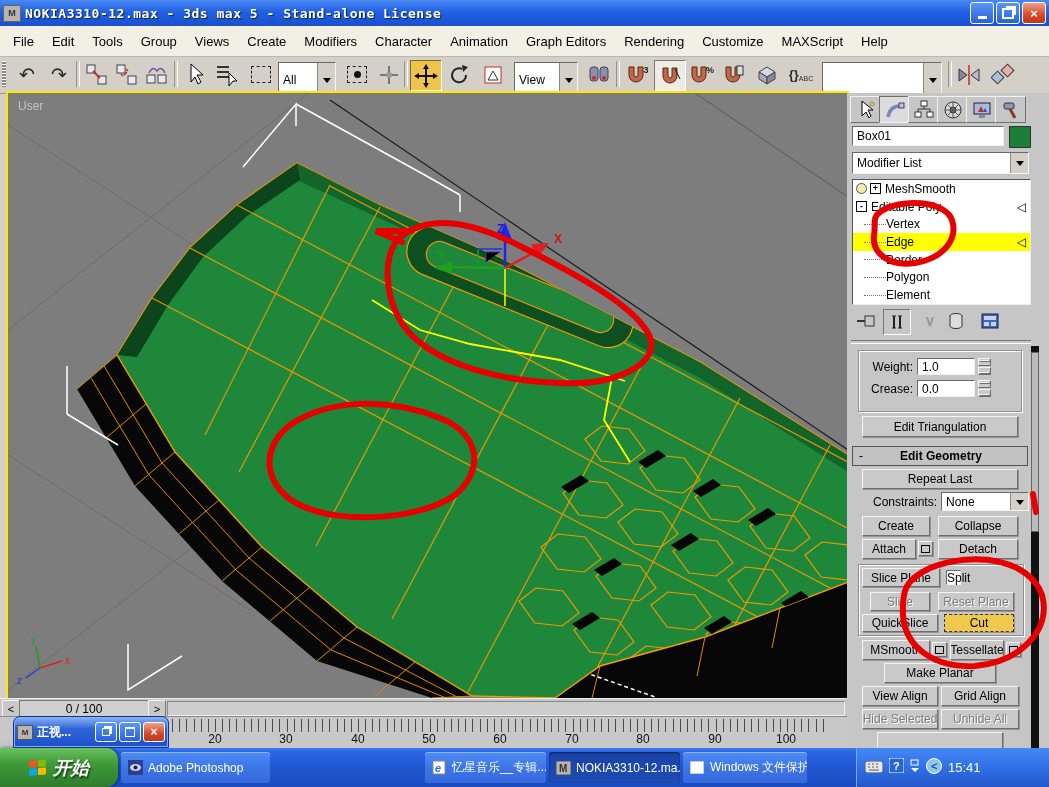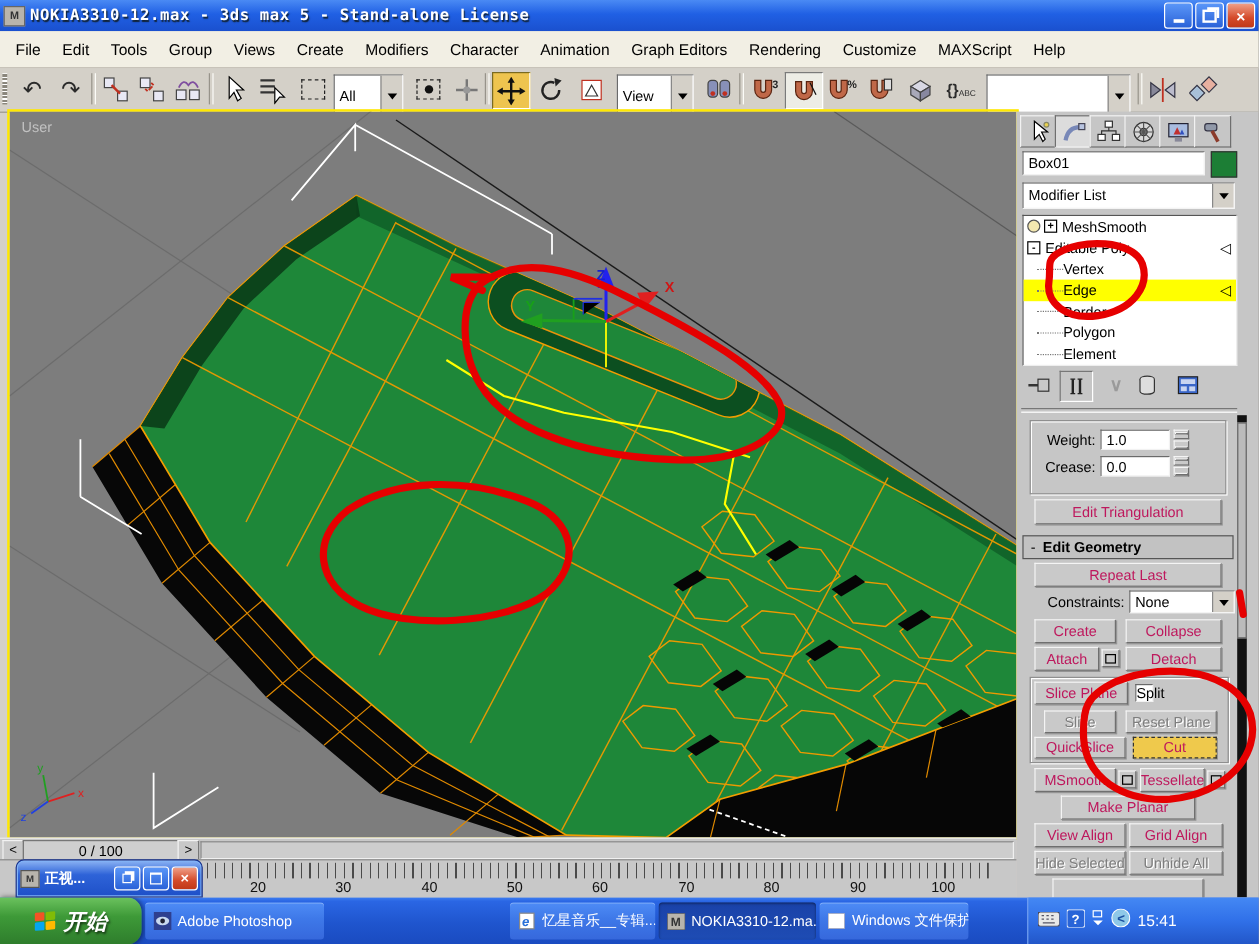--- a/index.html
+++ b/index.html
@@ -44,21 +44,21 @@
   #viewport{left:8px;top:93px;width:839px;height:605px;background:#7D7D7D;outline:2px solid #FFE800;z-index:1;}
   #viewlabel{left:18px;top:99px;z-index:5;color:#C2C2C2;font-size:12px;z-index:6;}
   
   #cpanel{left:847px;top:93px;width:202px;height:655px;background:#C6C6C6;overflow:hidden;z-index:2;}
   .tab{position:absolute;top:3px;width:29px;height:25px;background:#C6C6C6;border:1px solid;
     border-color:#F2F2F2 #6F6F6F #6F6F6F #F2F2F2;display:flex;align-items:center;justify-content:center;}
   .tab.active{background:#DCDCDC;border-color:#6F6F6F #F2F2F2 #F2F2F2 #6F6F6F;}
   .inp{position:absolute;background:#fff;border:1px solid;border-color:#6a6a6a #f2f2f2 #f2f2f2 #6a6a6a;
     font-size:12px;display:flex;align-items:center;padding-left:4px;box-sizing:border-box;}
   .btn{position:absolute;background:#C9C9C9;border:1px solid;border-color:#F4F4F4 #6F6F6F #6F6F6F #F4F4F4;
-    box-shadow:1px 1px 0 rgba(0,0,0,.25);font-size:12px;color:#be185d;display:flex;align-items:center;justify-content:center;
+    box-shadow:1px 1px 0 rgba(0,0,0,.25);font-size:12px;color:#000000;display:flex;align-items:center;justify-content:center;
     overflow:hidden;white-space:nowrap;box-sizing:border-box;}
   .btn.dis{color:#7e7e7e;text-shadow:1px 1px 0 #ffffff;}
   .btn.cut{background:#EFC94C;border:1px dashed #333;}
   .grpbox{position:absolute;border:1px solid #8f8f8f;box-shadow:1px 1px 0 #fff,inset 1px 1px 0 #fff;}
   .lbl{position:absolute;font-size:12px;color:#000;white-space:nowrap;}
   .spin{position:absolute;width:13px;display:flex;flex-direction:column;gap:1px;}
   .spin div{flex:1;background:#C9C9C9;border:1px solid;border-color:#F4F4F4 #6F6F6F #6F6F6F #F4F4F4;
     display:flex;align-items:center;justify-content:center;}
   .tri-u{width:0;height:0;border:3px solid transparent;border-bottom:4px solid #000;margin-bottom:3px;}
   .tri-d{width:0;height:0;border:3px solid transparent;border-top:4px solid #000;margin-top:3px;}
@@ -583,21 +583,21 @@
         </div>
         <div>
           <div class="tri-d"></div>
         </div>
       </div>
 
     <div class="btn" style="left:15px;top:323px;width:156px;height:21px">Edit Triangulation</div>
 
     <div class="abs" style="left:5px;top:353px;width:174px;height:18px;background:#C2C2C2;border:1px solid #555;display:flex;align-items:center">
       <span style="font-size:12px;margin:0 6px">-</span>
-      <span style="flex:1;font-size:12px;font-weight:bold;margin-right:14px">Edit Geometry</span>
+      <span style="flex:1;text-align:center;font-size:12px;font-weight:bold;margin-right:14px">Edit Geometry</span>
     </div>
 
     <div class="btn" style="left:15px;top:376px;width:156px;height:20px">Repeat Last</div>
 
     <div class="lbl" style="left:10px;top:402px;width:80px;text-align:right">Constraints:</div>
     <div class="dd" style="left:94px;top:399px;width:88px;height:19px;position:absolute">
       <div class="ddtext">None</div>
       <div class="ddarrow">
           <div class="tri-down"></div>
         </div>

